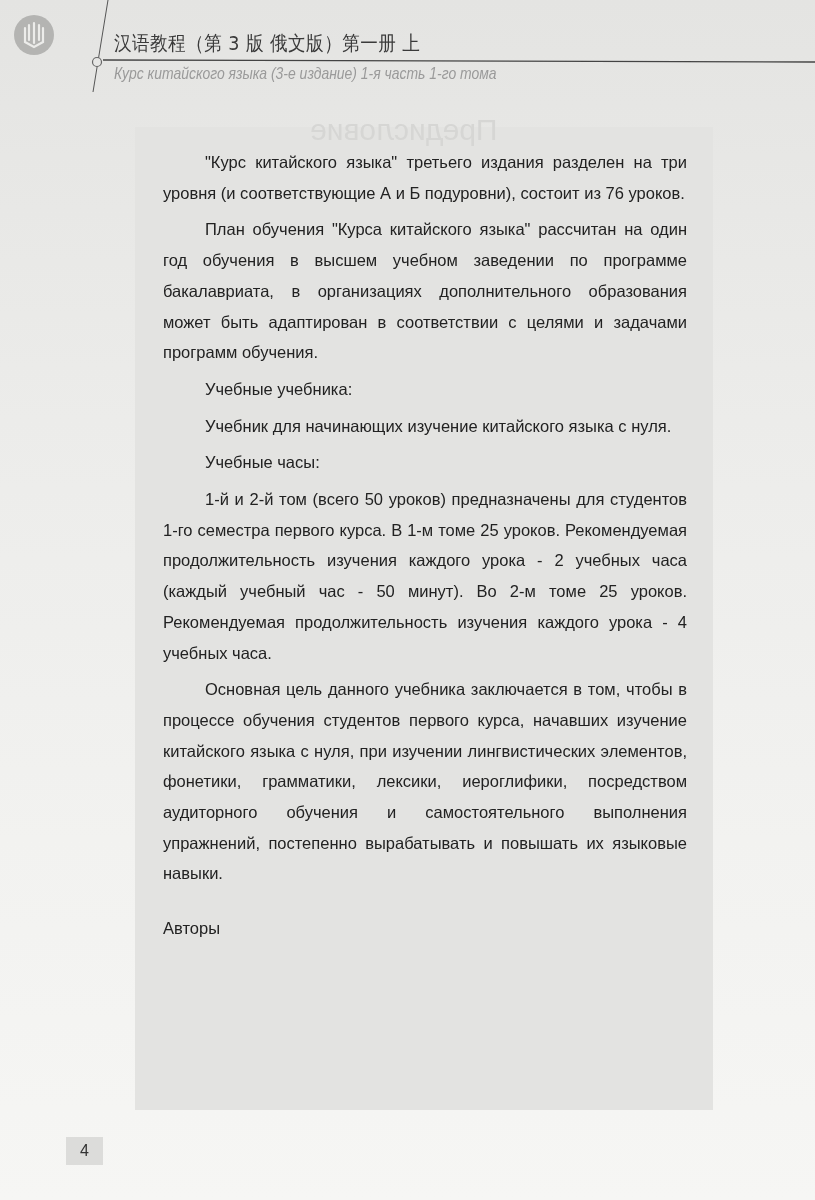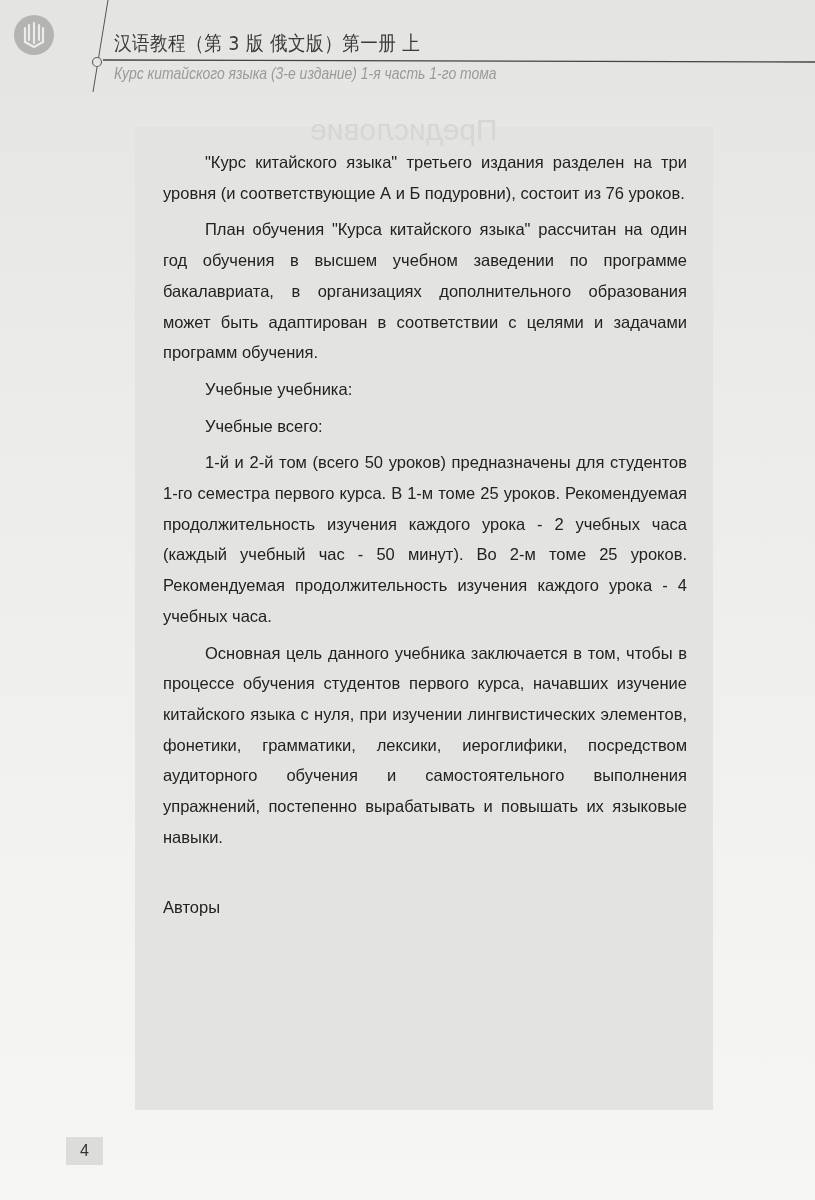--- a/index.html
+++ b/index.html
@@ -43,21 +43,21 @@
   .text {
     position: absolute; left: 163px; top: 147px;
     width: 524px;
     font-size: 16.5px; color: #222;
     line-height: 30.7px;
   }
   .text p { text-align: justify; text-align-last: left; }
   .text p.indent { text-indent: 42px; }
   .text p.sub { padding-left: 42px; }
   .text p.gap { margin-top: 6px; }
-  .text p.signature { text-align: right; margin-top: 40px; padding-right: 2px; }
+  .text p.signature { text-align: right; margin-top: 24px; padding-right: 2px; }
   .page-num {
     position: absolute; left: 66px; top: 1137px;
     width: 37px; height: 28px;
     background: #dcdcda;
     font-size: 16px; color: #333;
     display: flex; align-items: center; justify-content: center;
   }
 </style>
 </head>
 <body>
@@ -83,19 +83,20 @@
 <div class="title-cn">汉语教程（第 3 版  俄文版）第一册  上</div>
 <div class="title-ru">Курс китайского языка (3-е издание) 1-я часть 1-го тома</div>
 
 <div class="content-box"></div>
 <div class="ghost-title">Предисловие</div>
 
 <div class="text">
   <p class="indent">"Курс китайского языка" третьего издания разделен на три уровня (и соответствующие А и Б подуровни), состоит из 76 уроков.</p>
   <p class="indent gap">План обучения "Курса китайского языка" рассчитан на один год обучения в высшем учебном заведении по программе бакалавриата, в организациях дополнительного образования может быть адаптирован в соответствии с целями и задачами программ обучения.</p>
   <p class="sub gap">Учебные учебника:</p>
-  <p class="sub gap">Учебные всего:</p>
+  <p class="sub gap">Учебник для начинающих изучение китайского языка с нуля.</p>
+  <p class="sub gap">Учебные часы:</p>
   <p class="indent gap">1-й и 2-й том (всего 50 уроков) предназначены для студентов 1-го семестра первого курса. В 1-м томе 25 уроков. Рекомендуемая продолжительность изучения каждого урока - 2 учебных часа (каждый учебный час - 50 минут). Во 2-м томе 25 уроков. Рекомендуемая продолжительность изучения каждого урока - 4 учебных часа.</p>
   <p class="indent gap">Основная цель данного учебника заключается в том, чтобы в процессе обучения студентов первого курса, начавших изучение китайского языка с нуля, при изучении лингвистических элементов, фонетики, грамматики, лексики, иероглифики, посредством аудиторного обучения и самостоятельного выполнения упражнений, постепенно вырабатывать и повышать их языковые навыки.</p>
   <p class="signature">Авторы</p>
 </div>
 
 <div class="page-num">4</div>
 
 </body></html>

